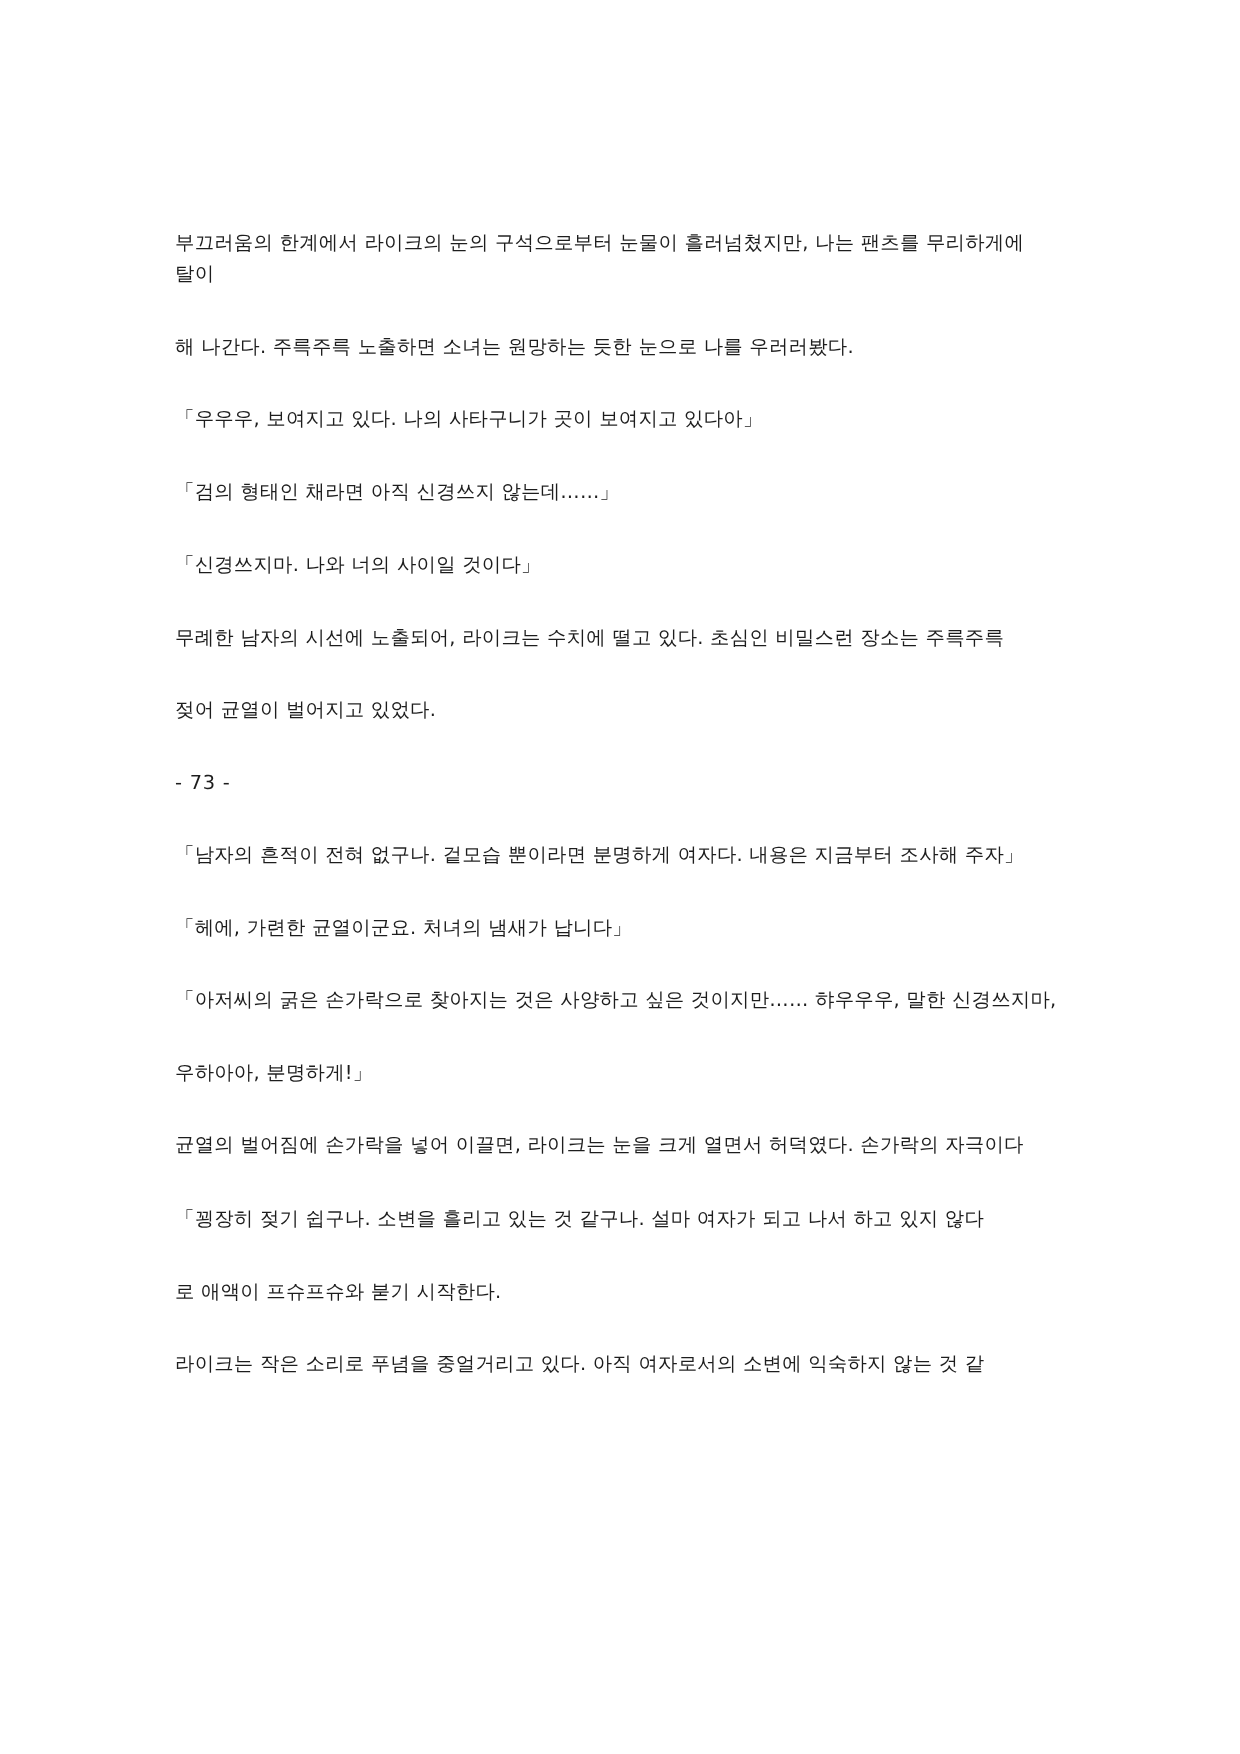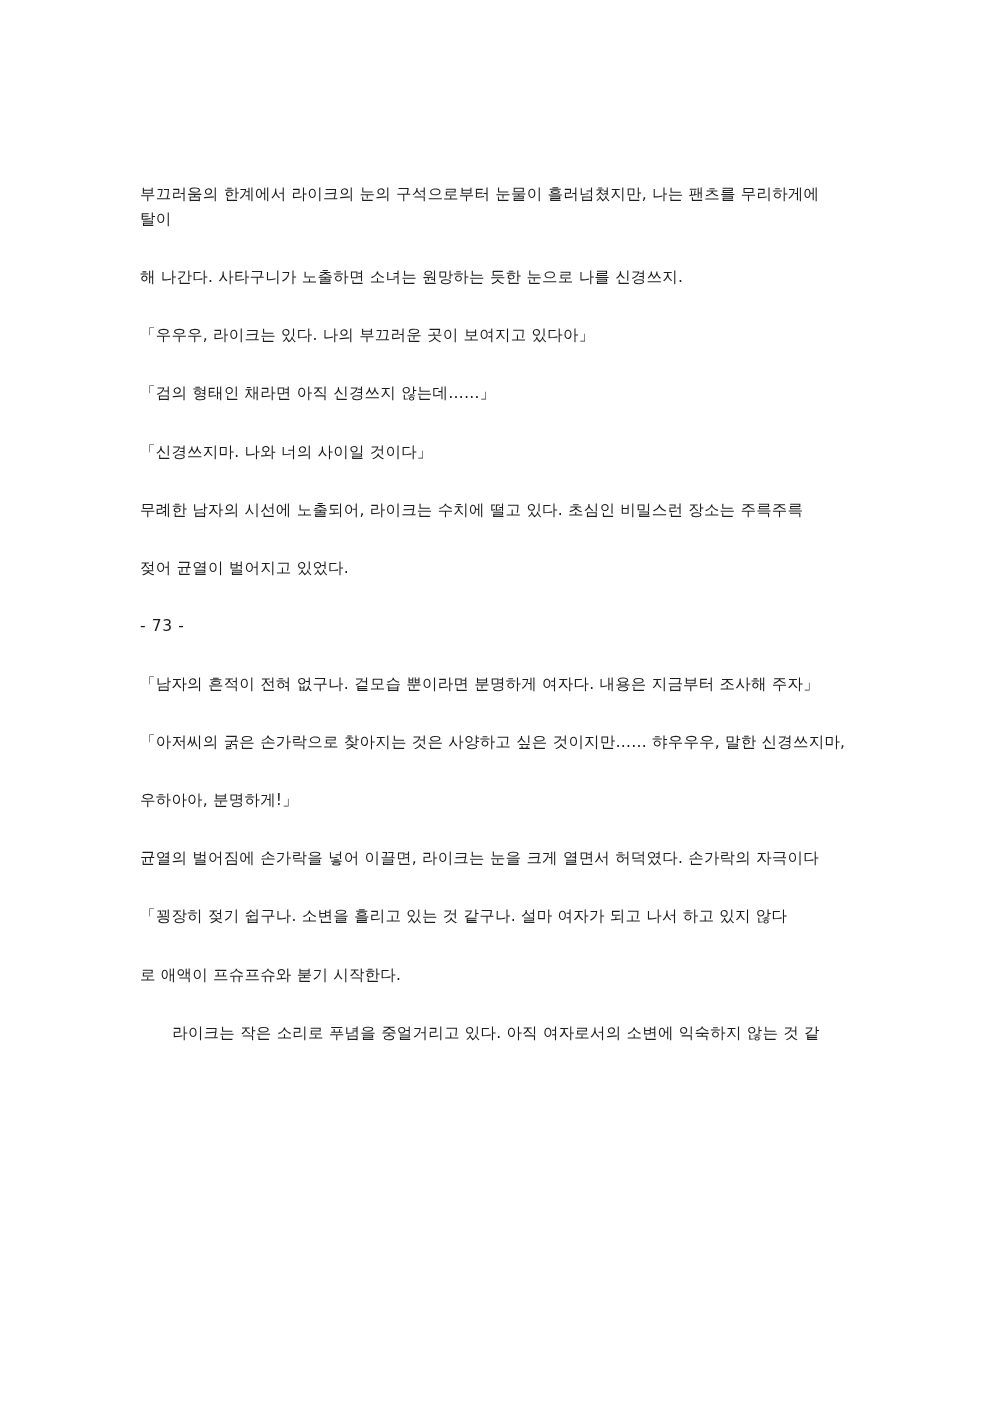--- a/index.html
+++ b/index.html
@@ -28,44 +28,44 @@
     margin: 0 0 33px 0;
     font-size: 15.5px;
     line-height: 1.62;
     letter-spacing: 0.2px;
     color: #1d1d1d;
     word-break: keep-all;
     white-space: pre-wrap;
   }
   p.para:last-child {
     margin-bottom: 0;
-    text-align: center;
   }
   p.pageno {
     margin: 0 0 33px 0;
     font-size: 15.5px;
     line-height: 1.62;
     letter-spacing: 0.6px;
     color: #1d1d1d;
   }
 </style>
 </head>
 <body>
 
 <div class="page">
   <div class="doc-body" id="doc-body">
       <p class="para">부끄러움의 한계에서 라이크의 눈의 구석으로부터 눈물이 흘러넘쳤지만, 나는 팬츠를 무리하게에 탈이</p>
-      <p class="para">해 나간다. 사타구니가 노출하면 소녀는 원망하는 듯한 눈으로 나를 신경쓰지.</p>
-      <p class="para">「우우우, 라이크는 있다. 나의 부끄러운 곳이 보여지고 있다아」</p>
+      <p class="para">해 나간다. 주륵주륵 노출하면 소녀는 원망하는 듯한 눈으로 나를 우러러봤다.</p>
+      <p class="para">「우우우, 보여지고 있다. 나의 사타구니가 곳이 보여지고 있다아」</p>
       <p class="para">「검의 형태인 채라면 아직 신경쓰지 않는데……」</p>
       <p class="para">「신경쓰지마. 나와 너의 사이일 것이다」</p>
       <p class="para">무례한 남자의 시선에 노출되어, 라이크는 수치에 떨고 있다. 초심인 비밀스런 장소는 주륵주륵</p>
       <p class="para">젖어 균열이 벌어지고 있었다.</p>
       <p class="pageno">- 73 -</p>
       <p class="para">「남자의 흔적이 전혀 없구나. 겉모습 뿐이라면 분명하게 여자다. 내용은 지금부터 조사해 주자」</p>
+      <p class="para">「헤에, 가련한 균열이군요. 처녀의 냄새가 납니다」</p>
       <p class="para">「아저씨의 굵은 손가락으로 찾아지는 것은 사양하고 싶은 것이지만…… 햐우우우, 말한 신경쓰지마,</p>
       <p class="para">우하아아, 분명하게!」</p>
       <p class="para">균열의 벌어짐에 손가락을 넣어 이끌면, 라이크는 눈을 크게 열면서 허덕였다. 손가락의 자극이다</p>
       <p class="para">「꾕장히 젖기 쉽구나. 소변을 흘리고 있는 것 같구나. 설마 여자가 되고 나서 하고 있지 않다</p>
       <p class="para">로 애액이 프슈프슈와 붇기 시작한다.</p>
       <p class="para">라이크는 작은 소리로 푸념을 중얼거리고 있다. 아직 여자로서의 소변에 익숙하지 않는 것 같</p>
     </div>
 </div>
 
 </body></html>

